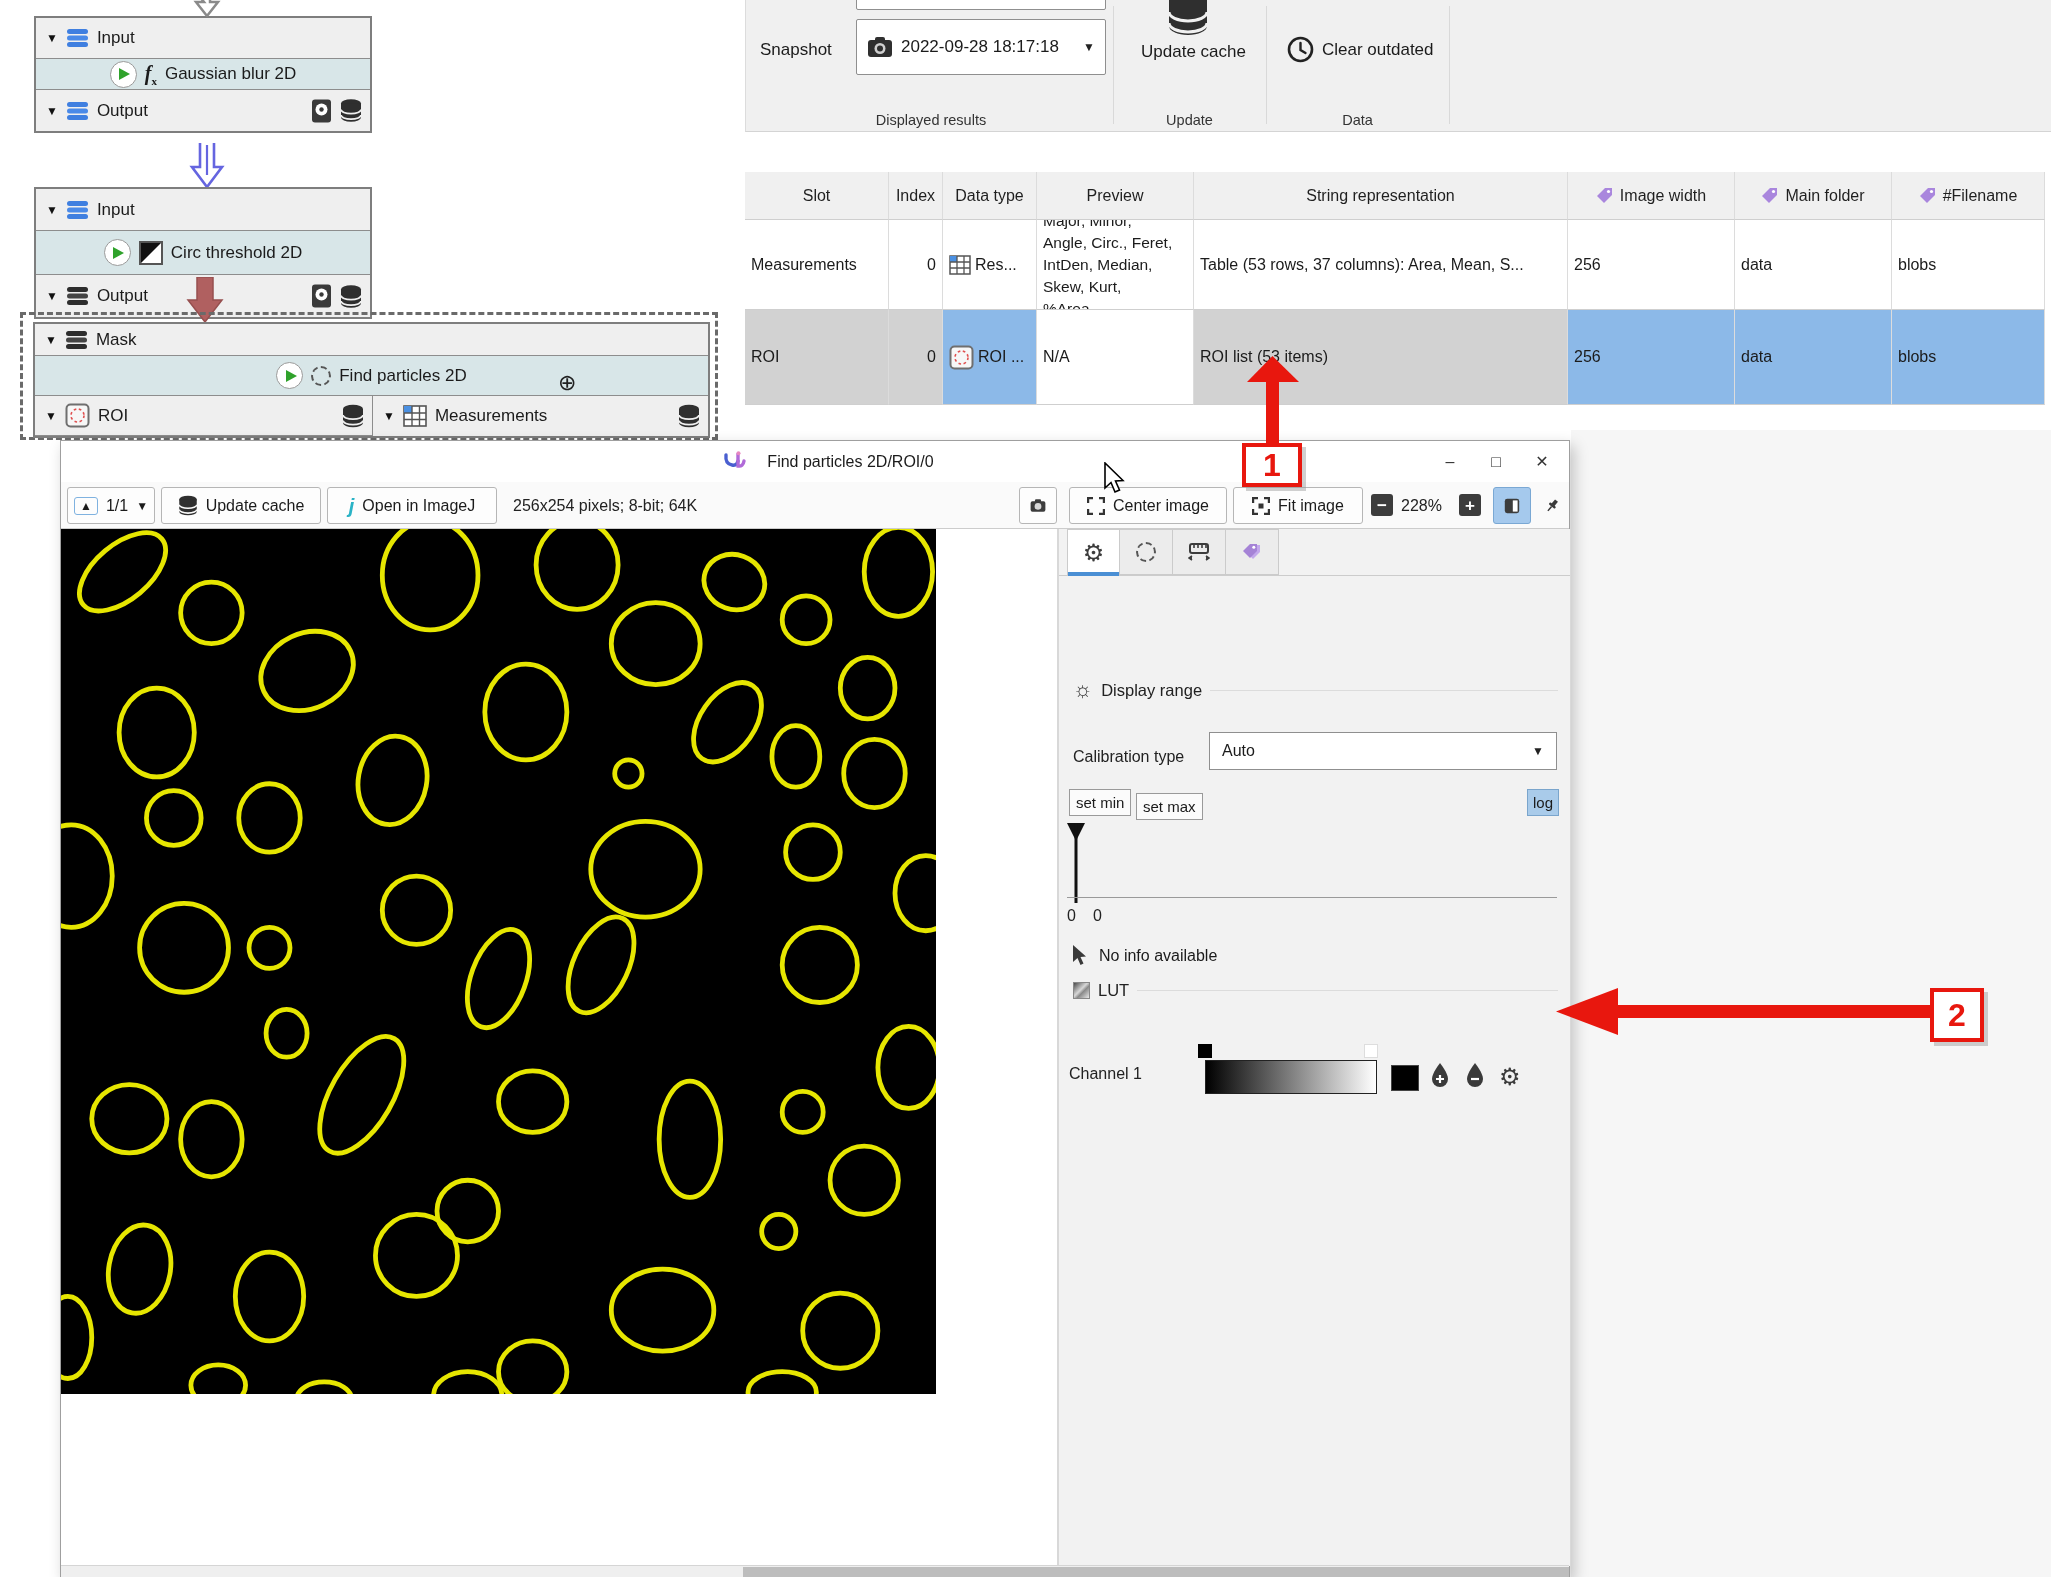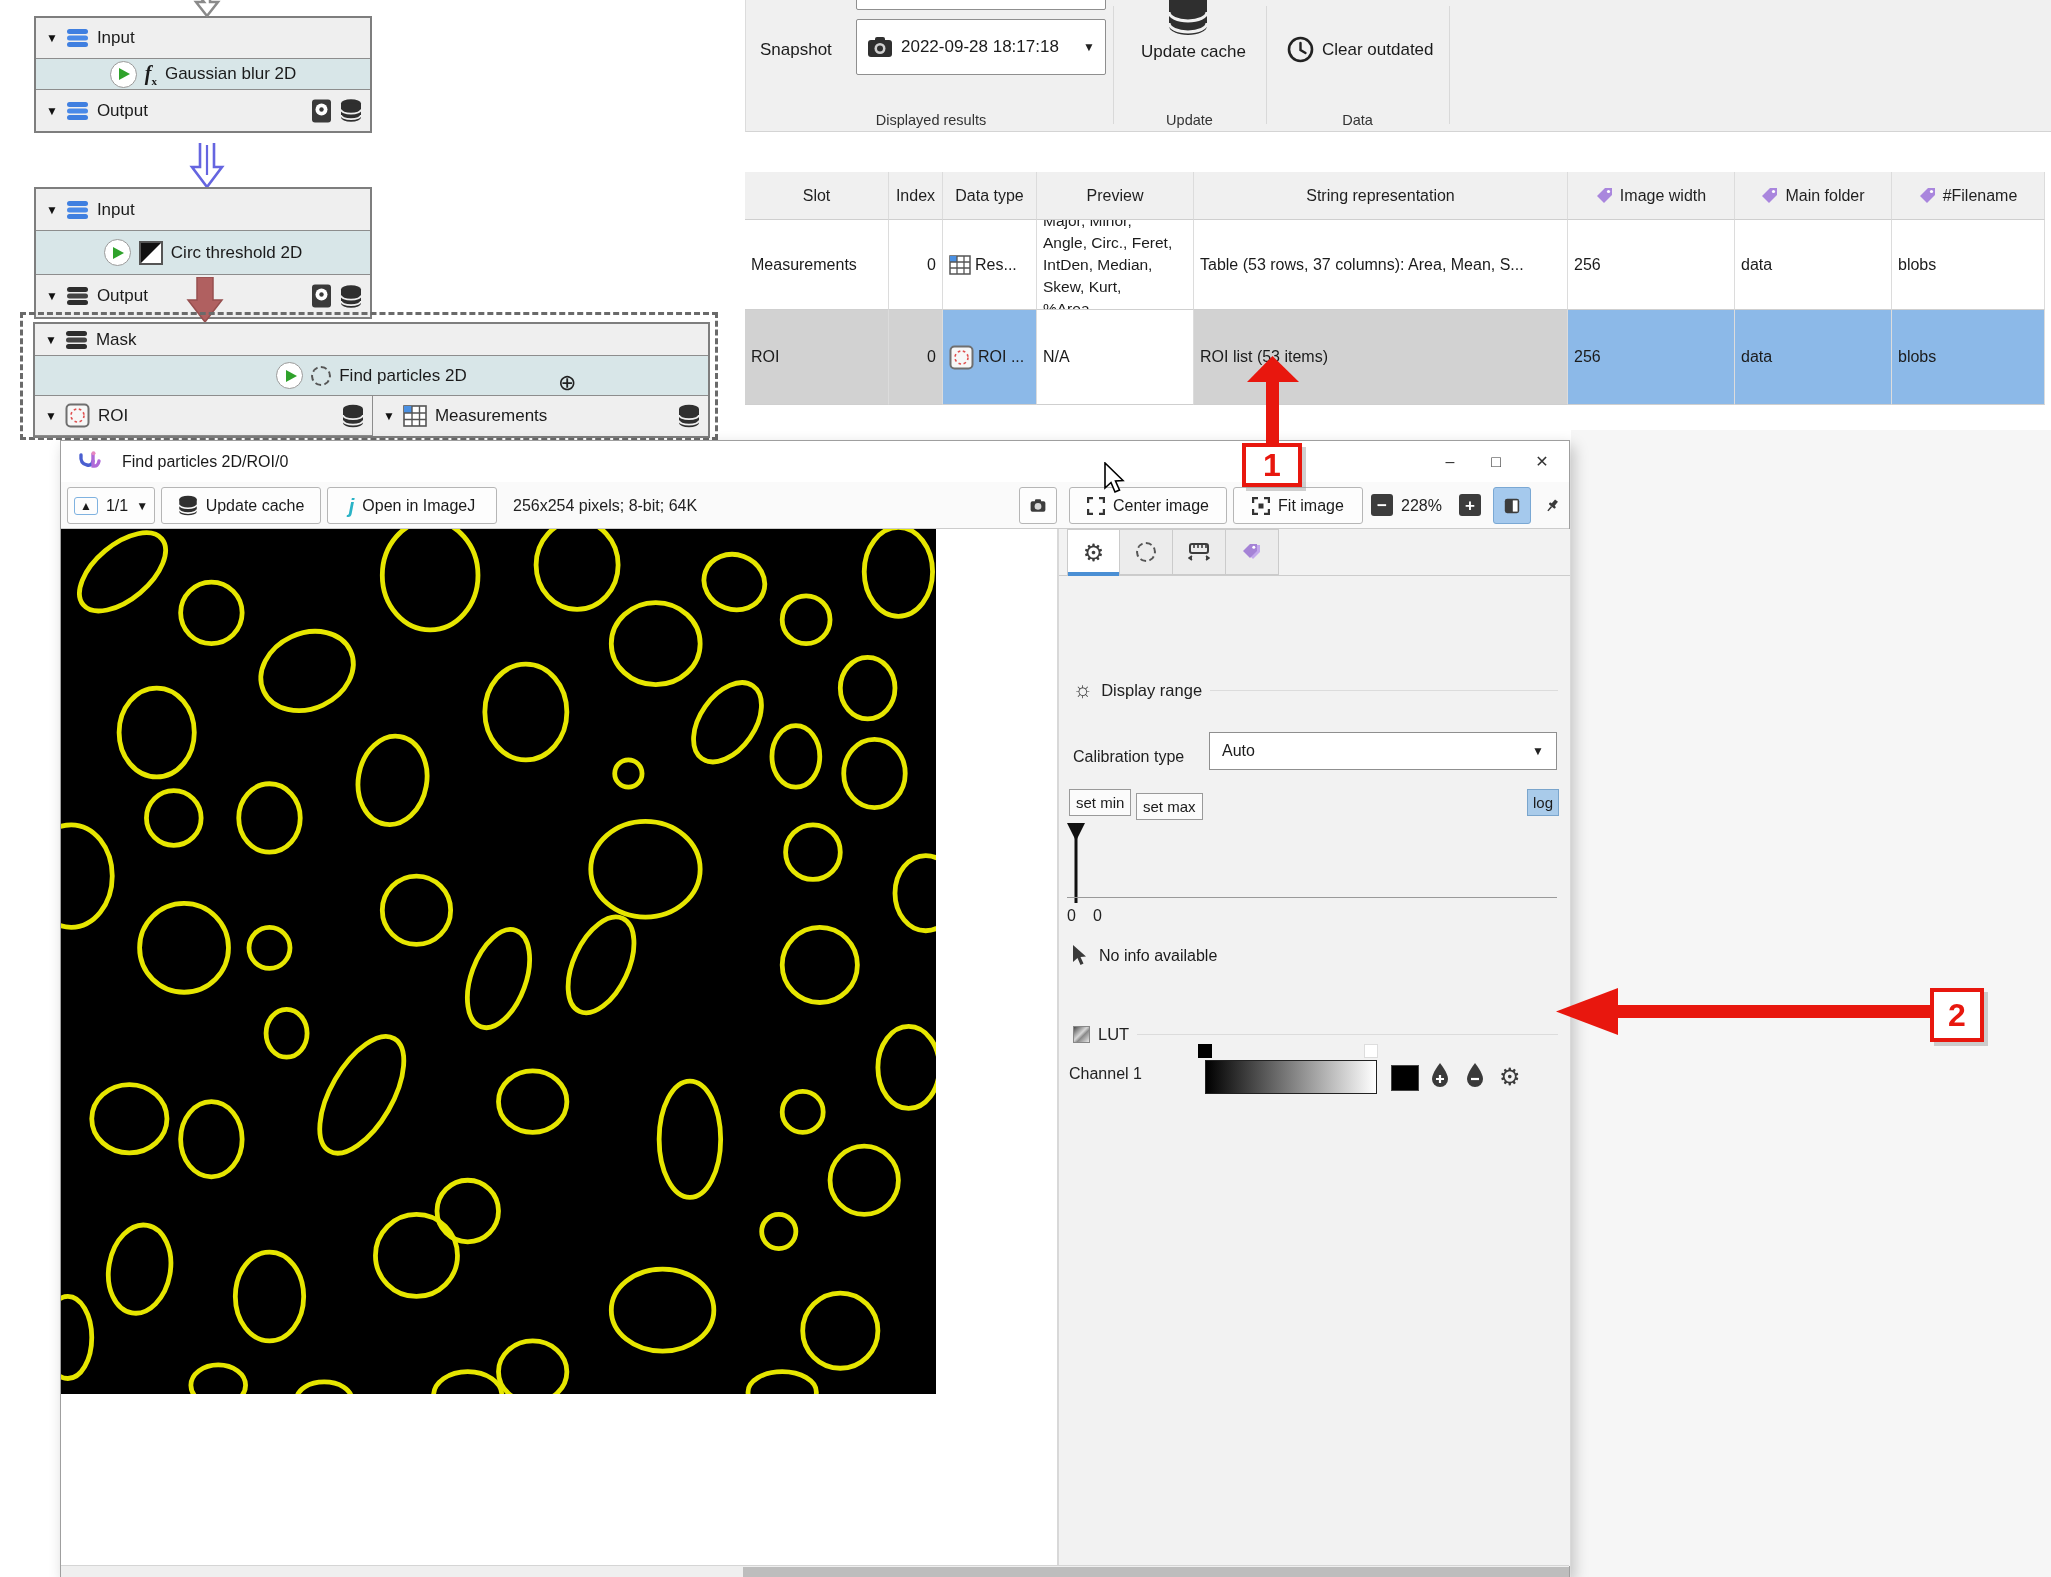--- a/index.html
+++ b/index.html
@@ -39,21 +39,21 @@
   .playbtn { width:27px; height:27px; border-radius:50%; background:#fff; border:1.5px solid #9a9a9a; display:flex; align-items:center; justify-content:center; }
   .playbtn i { display:block; width:0; height:0; border-left:11px solid #2fa22b; border-top:6.5px solid transparent; border-bottom:6.5px solid transparent; margin-left:3px; }
   .fxicon { font-family:"Liberation Serif", serif; font-style:italic; font-weight:bold; font-size:20px; }
   .fxicon sub { font-size:11px; font-style:normal; }
   .dashcirc { width:20px; height:20px; border:2.5px dashed #555; border-radius:50%; }
   .dashed-sel { position:absolute; border:3px dashed #6a6a6a; background:transparent; }
   .crosshair { position:absolute; font-size:22px; color:#222; }
 
   
   .vwin { left:60px; top:440px; width:1510px; height:1137px; background:#fff; border:1px solid #9f9f9f; box-shadow:4px 6px 14px rgba(0,0,0,.22); }
-  .vtitle { position:absolute; left:0; top:0; width:100%; height:41px; background:#fff; display:flex; align-items:center; padding-left:16px; gap:20px; font-size:16px; }
+  .vtitle { position:absolute; left:0; top:0; width:100%; height:41px; background:#fff; display:flex; align-items:center; padding-left:26px; gap:20px; font-size:16px;justify-content:center; }
   .winctl { position:absolute; top:0; height:41px; width:46px; display:flex; align-items:center; justify-content:center; font-size:16px; color:#333; }
   .vtoolbar { position:absolute; left:0; top:41px; width:100%; height:47px; background:#fafafa; border-bottom:1px solid #cccccc; }
   .vbtn { position:absolute; top:5px; height:37px; background:#fdfdfd; border:1px solid #b6b6b6; border-radius:3px; display:flex; align-items:center; justify-content:center; gap:8px; font-size:16px; padding:0 10px; }
   .sqdark { width:22px; height:22px; background:#3c3c3c; color:#fff; border-radius:3px; display:flex; align-items:center; justify-content:center; font-size:17px; font-weight:bold; line-height:1; }
   .vinfo { position:absolute; top:5px; height:37px; display:flex; align-items:center; font-size:16px; color:#222; }
 
   .imgcanvas { position:absolute; left:0; top:88px; width:875px; height:865px; background:#000; }
   .vsplit { position:absolute; left:996px; top:88px; width:2px; height:1037px; background:#d8d8d8; }
 
   .panel { position:absolute; left:998px; top:88px; width:511px; height:1037px; background:#f2f2f2; }
@@ -523,21 +523,21 @@
       <div class="plabel" style="left:8px; top:378px;">0</div>
       <div class="plabel" style="left:34px; top:378px;">0</div>
 
       <div class="abs" style="left:12px; top:415px; display:flex; align-items:center; gap:10px; font-size:16px;">
         <svg width="18" height="24" viewBox="0 0 18 24">
             <path d="M2 1 L2 18 L6.5 14 L9.5 21 L12.5 19.5 L9.5 13 L15 12.5 Z" fill="#3a3a3a"></path>
           </svg>
         <span>No info available</span>
       </div>
 
-      <div class="secthead" style="left:14px; top:496px; width:485px;">
+      <div class="secthead" style="left:14px; top:452px; width:485px;">
         <span class="lutchip"></span>
         <span>LUT</span>
         <span class="hr" style="flex:1"></span>
       </div>
 
       <div class="plabel" style="left:10px; top:536px;">Channel 1</div>
       <div class="handle" style="left:139px; top:515px; background:#000;"></div>
       <div class="handle" style="left:305px; top:515px; background:#fff; border:1px solid #ddd;"></div>
       <div class="gradbar" style="left:146px; top:531px; width:172px; height:34px;"></div>
       <div class="swatch" style="left:332px; top:536px; width:28px; height:26px;"></div>

